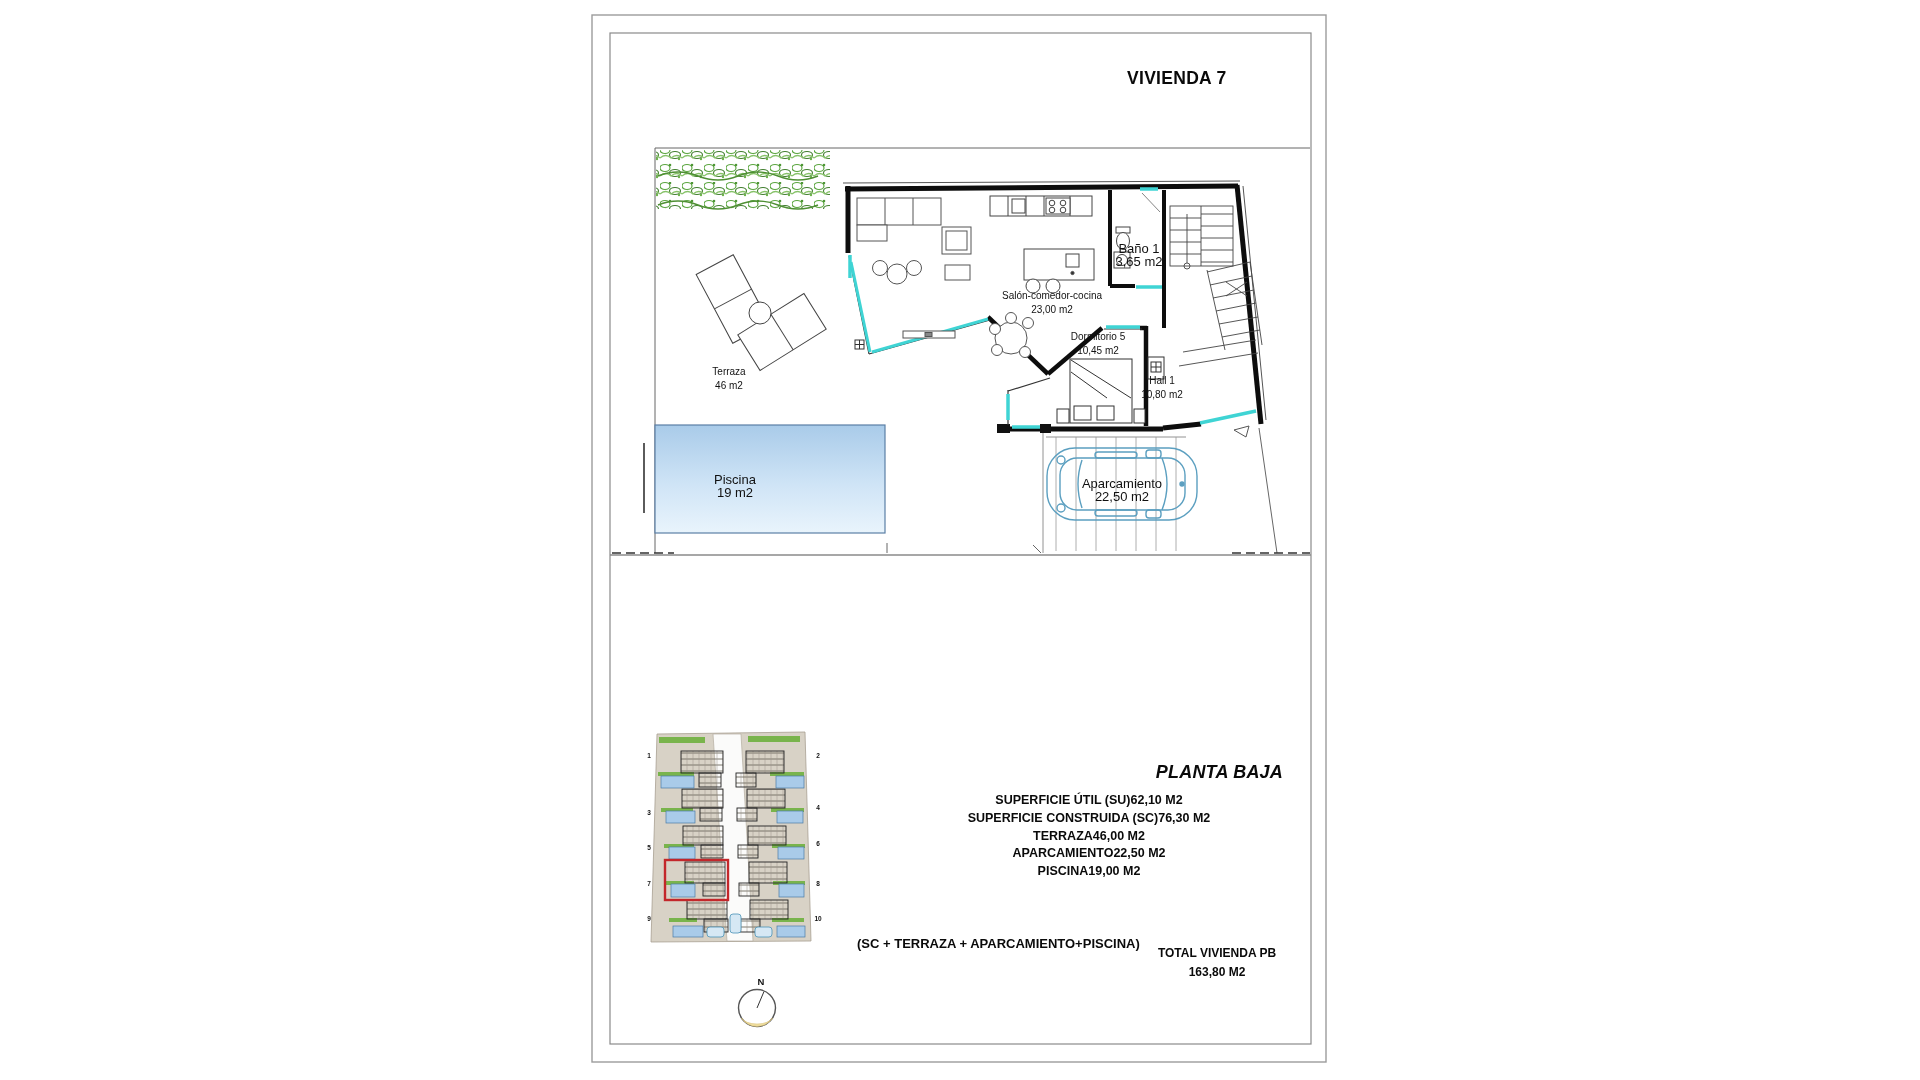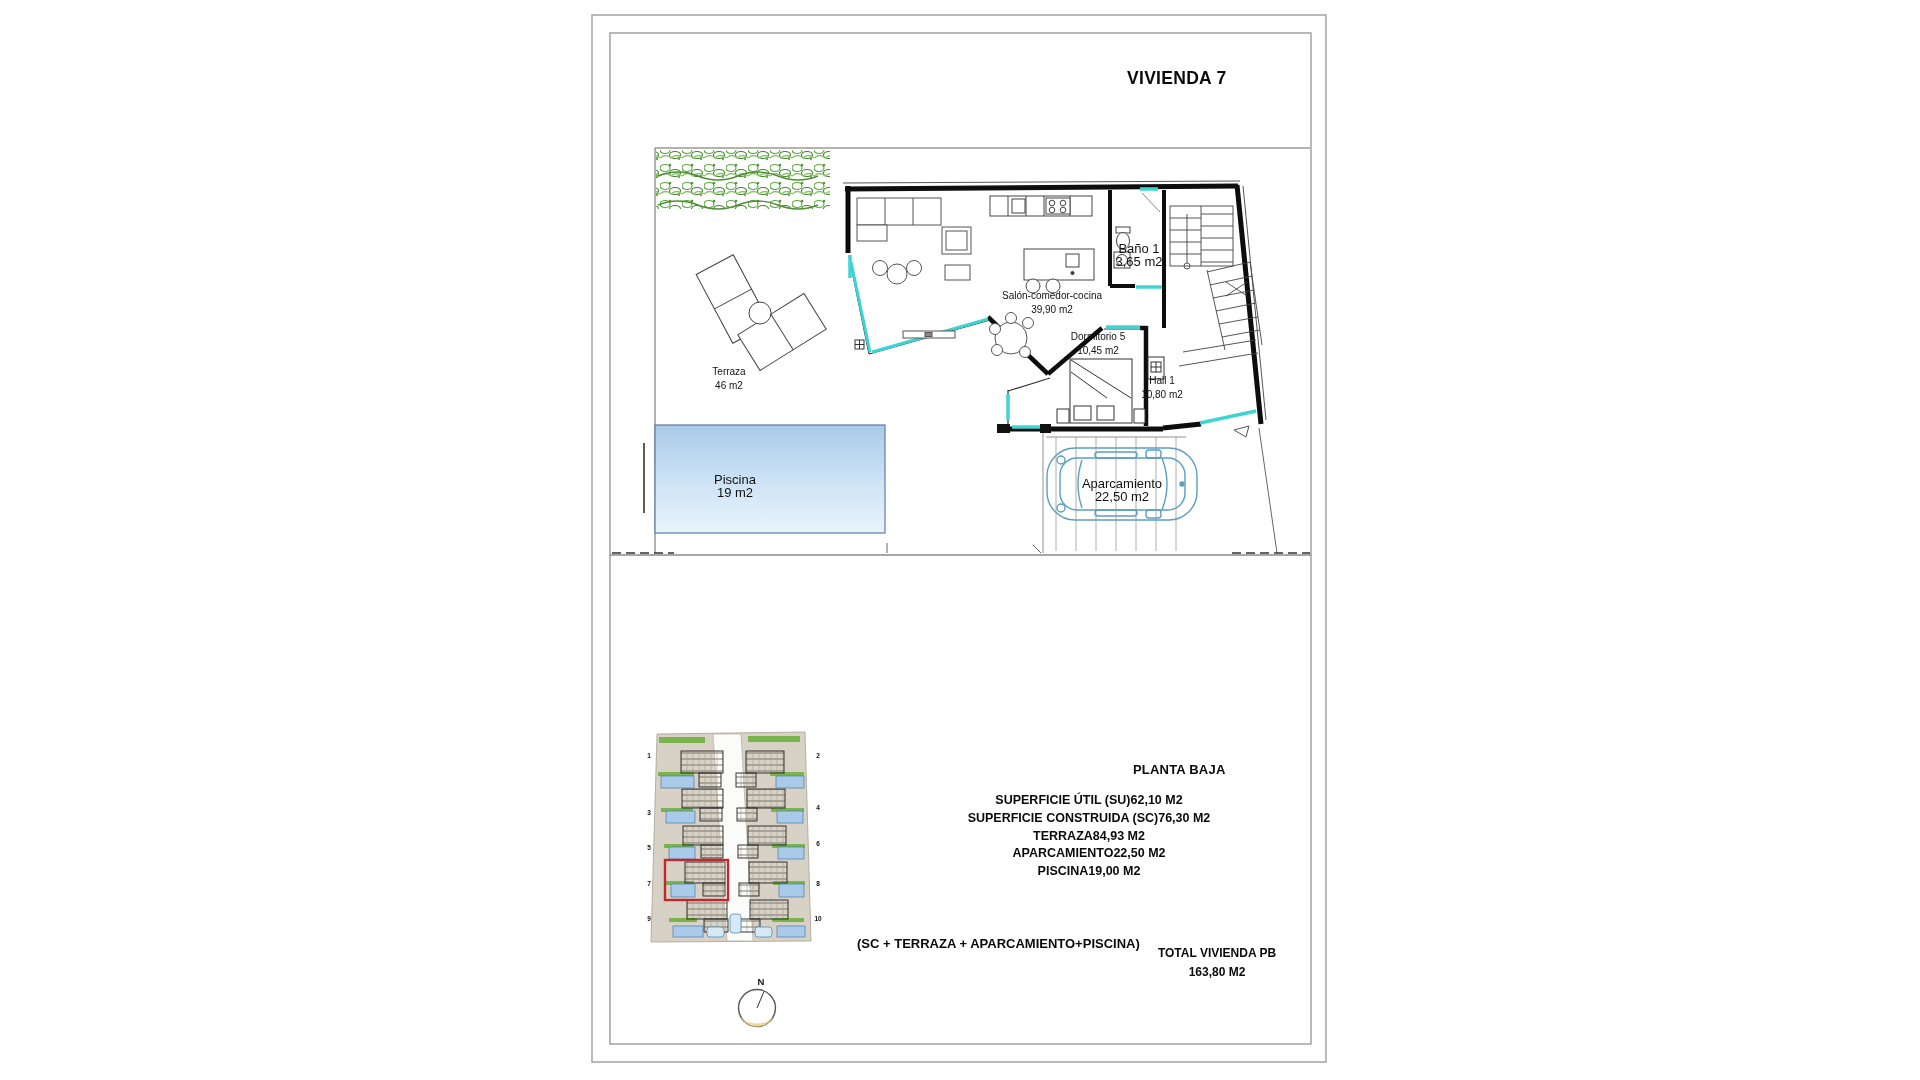--- a/index.html
+++ b/index.html
@@ -5,22 +5,22 @@
   html,body{margin:0;padding:0;background:#ffffff;}
   body{width:1920px;height:1080px;position:relative;overflow:hidden;
        font-family:"Liberation Sans",sans-serif;color:#0a0a0a;}
   .abs{position:absolute;}
   .plan-svg{position:absolute;left:0;top:0;}
   .sheet-title{position:absolute;left:1127px;top:68px;font-size:17.5px;font-weight:bold;
                letter-spacing:.3px;white-space:nowrap;}
   .rlabel{position:absolute;transform:translateX(-50%);text-align:center;
           font-size:10px;line-height:13.5px;white-space:nowrap;color:#111;}
   .rlabel.small{font-size:13px;line-height:13px;}
-  .planta-header{position:absolute;left:1133px;top:762px;width:150px;text-align:left;
-                 font-size:13px;font-weight:bold;letter-spacing:.2px;}
+  .planta-header{position:absolute;left:1133px;top:762px;width:150px;text-align:right;
+                 font-size:18px;font-weight:bold;letter-spacing:.2px;font-style:italic;}
   .sum-rows{position:absolute;left:895px;top:792px;width:388px;font-size:12.5px;font-weight:bold;}
   .sum-row{display:flex;justify-content:center;line-height:17.8px;white-space:nowrap;}
   .total-block{position:absolute;left:1146px;top:915px;width:142px;text-align:center;
                font-size:12px;font-weight:bold;line-height:19px;white-space:nowrap;margin-top:29px;}
   .total-formula{position:absolute;left:857px;top:936px;font-size:13px;font-weight:bold;white-space:nowrap;}
   .unitnum{font-size:6.5px;fill:#111;font-weight:bold;}
   .northN{font-size:9.5px;font-weight:bold;fill:#111;}
 </style>
 </head>
 <body>
@@ -332,21 +332,21 @@
     <path d="M-15.5,10 A18.5,18.5 0 0 0 15.5,10 A16,8 0 0 1 -15.5,10 Z" fill="#f1e0a0" stroke="#d9c178" stroke-width="0.6"></path>
     <line x1="0" y1="0" x2="7" y2="-16.5" stroke="#333" stroke-width="1"></line>
     <text class="northN" text-anchor="middle" x="4" y="-23">N</text>
   </g>
 </svg>
 
 <div class="sheet-title">VIVIENDA 7</div>
 
 <div class="rlabel" style="left:1052px;top:289px;">
   <span>Salón-comedor-cocina</span><br>
-  <span>39,90 m2</span>
+  <span>23,00 m2</span>
 </div>
 <div class="rlabel small" style="left:1139px;top:242px;">
   <span>Baño 1</span><br>
   <span>3,65 m2</span>
 </div>
 <div class="rlabel" style="left:1098px;top:330px;">
   <span>Dormitorio 5</span><br>
   <span>10,45 m2</span>
 </div>
 <div class="rlabel" style="left:1162px;top:374px;">
@@ -372,21 +372,21 @@
   <div class="sum-row">
     <span>SUPERFICIE ÚTIL (SU)</span>
     <span>62,10 M2</span>
   </div>
   <div class="sum-row">
     <span>SUPERFICIE CONSTRUIDA (SC)</span>
     <span>76,30 M2</span>
   </div>
   <div class="sum-row">
     <span>TERRAZA</span>
-    <span>84,93 M2</span>
+    <span>46,00 M2</span>
   </div>
   <div class="sum-row">
     <span>APARCAMIENTO</span>
     <span>22,50 M2</span>
   </div>
   <div class="sum-row">
     <span>PISCINA</span>
     <span>19,00 M2</span>
   </div>
 </div>

